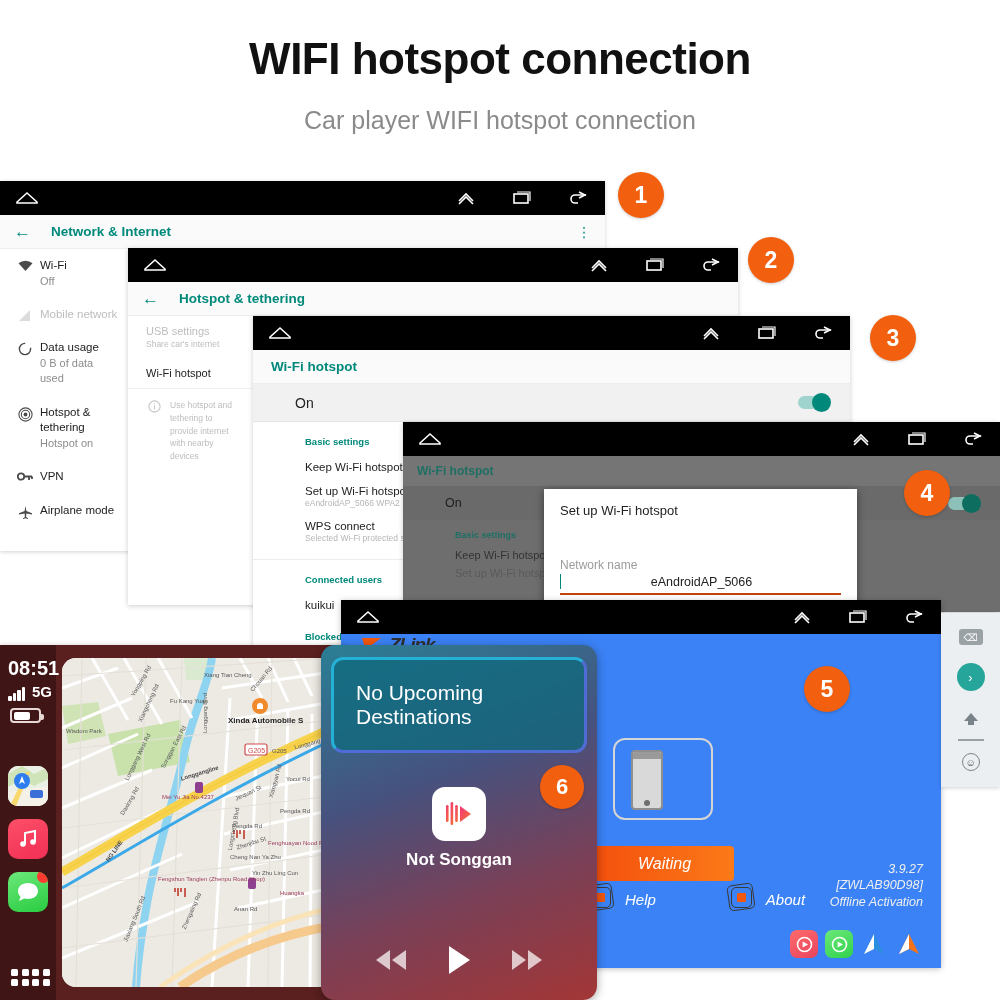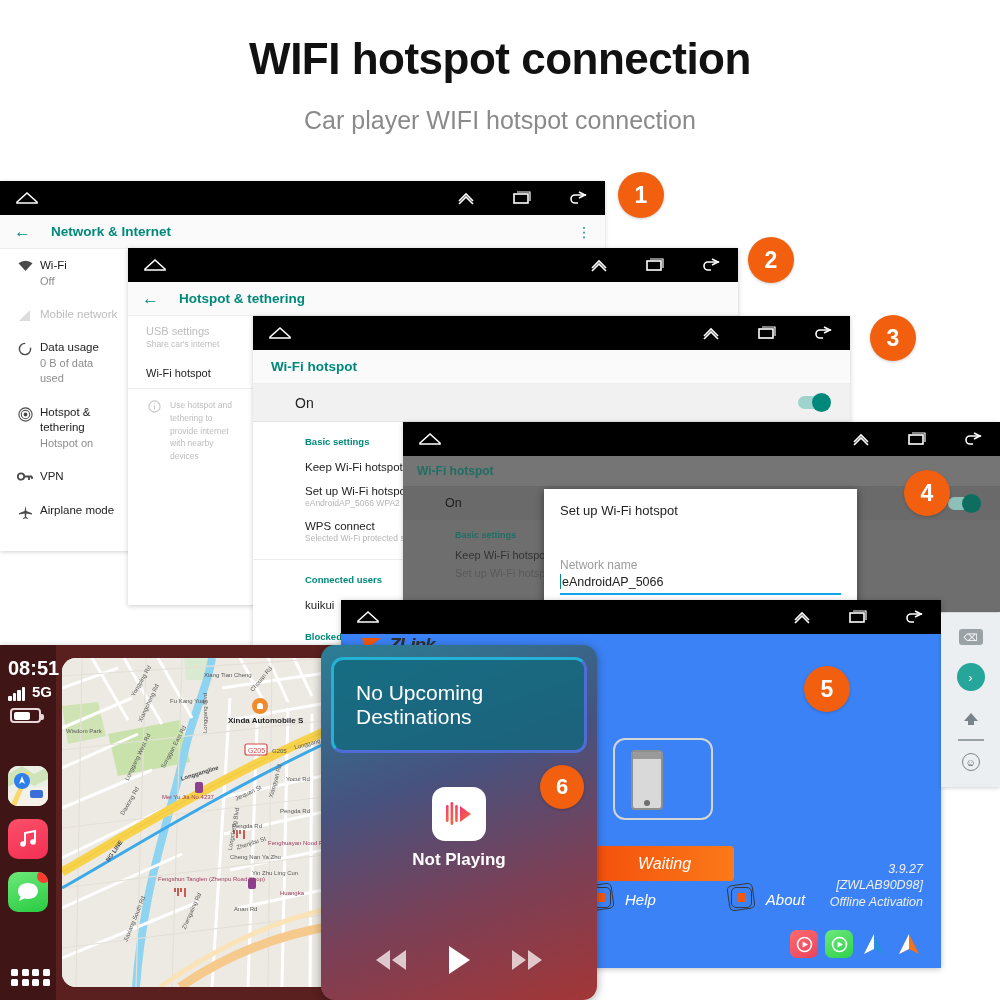--- a/index.html
+++ b/index.html
@@ -106,21 +106,21 @@
 
   .dialog {
     position:absolute; left:141px; top:33px; width:313px; height:127px;
     background:#fff; box-shadow:0 2px 8px rgba(0,0,0,.45);
     padding:14px 16px 0 16px;
   }
   .dialog .dtitle { font-size:13px; color:#222; margin-bottom:10px; }
   .dialog .flabel { font-size:12px; color:#9b9b9b;margin-top:40px; }
   .dialog .fvalue {
     font-size:12.5px; color:#222; padding:3px 0 4px 2px;
-    border-bottom:2px solid #0ea5e9; position:relative;
+    border-bottom:2px solid #c2410c; position:relative;text-align:center;
   }
   .dialog .fvalue::before{
     content:""; position:absolute; left:0; top:2px; width:1px; height:15px; background:#00897b;
   }
   .dialog .frow2 { margin-top:11px; position:relative; }
   .dialog .frow2 .caret { position:absolute; right:4px; top:16px;
      border-left:4px solid transparent; border-right:4px solid transparent; border-top:5px solid #8a8a8a; }
   .dialog .actions { position:absolute; right:14px; bottom:8px; display:flex; gap:18px; }
   .dialog .actions span { color:#00897b; font-size:9px; font-weight:bold; letter-spacing:.4px; }
 
@@ -806,21 +806,21 @@
           <stop offset="0" stop-color="#f0347a"></stop>
               <stop offset="1" stop-color="#f5762f"></stop>
         </linearGradient>
           </defs>
         <rect x="2" y="4" width="2.6" height="17" rx="1.3" fill="url(#mg)"></rect>
         <rect x="6.6" y="1" width="2.6" height="23" rx="1.3" fill="url(#mg)"></rect>
         <rect x="11.2" y="4" width="2.6" height="17" rx="1.3" fill="url(#mg)"></rect>
         <path d="M16 5 L27 13 L16 21 Z" fill="url(#mg)"></path>
       </svg>
     </div>
-    <div class="npt">Not Playing</div>
+    <div class="npt">Not Songgan</div>
     <div class="ctrls">
       <span>
         <svg width="38" height="24" viewBox="0 0 38 24">
             <path d="M18 2 L18 22 L4 12 Z" fill="currentColor"></path>
             <path d="M34 2 L34 22 L20 12 Z" fill="currentColor"></path>
           </svg>
       </span>
       <span>
         <svg width="30" height="32" viewBox="0 0 30 32">
             <path d="M5 2 L26 16 L5 30 Z" fill="#fff"></path>

